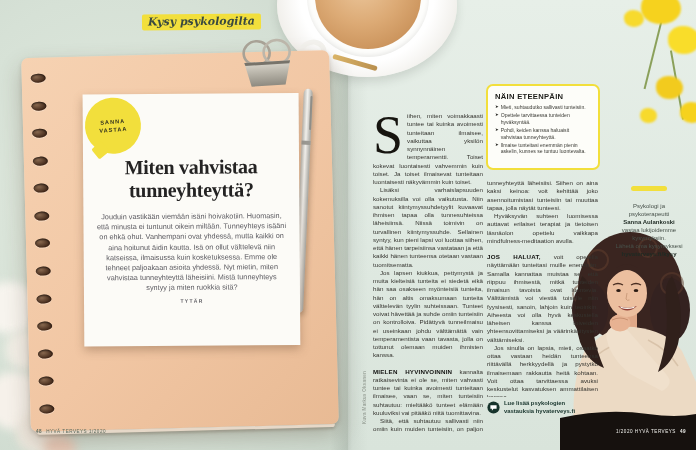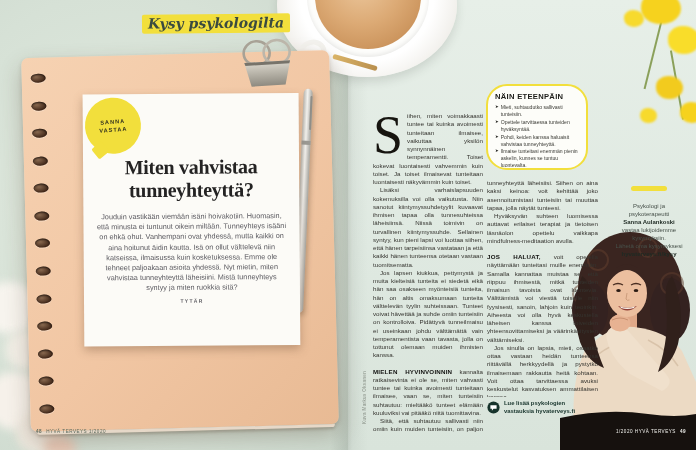--- a/index.html
+++ b/index.html
@@ -6,21 +6,21 @@
   .spread{position:relative;width:696px;height:450px;overflow:hidden;
     font-family:"Liberation Sans",sans-serif;background:#dbe5da;}
   .page{position:absolute;top:0;height:450px;}
   .page.left{left:0;width:348px;background:radial-gradient(ellipse at 35% 45%,#e1eadf 0%,#d6e1d6 60%,#ccd8cd 100%);}
   .page.right{left:348px;width:348px;background:linear-gradient(180deg,#e7efe8 0%,#dfe9e1 55%,#d9e4db 100%);}
   .gutter{position:absolute;left:330px;top:0;width:38px;height:450px;z-index:3;
     background:linear-gradient(90deg,rgba(60,70,60,0) 0%,rgba(60,70,60,.14) 46%,rgba(90,100,90,.07) 58%,rgba(60,70,60,0) 100%);}
 
   
   .section-header{position:absolute;left:142px;top:14px;z-index:6;background:#F2DF3C;
-    font-family:"DejaVu Serif",serif;font-style:italic;font-weight:700;font-size:14px;
+    font-family:"DejaVu Serif",serif;font-style:italic;font-weight:700;font-size:11px;
     color:#3a4a40;padding:1px 6px 2px;border-radius:2px;transform:rotate(-.5deg);}
 
   
   .saucer{position:absolute;left:277px;top:-66px;width:180px;height:143px;border-radius:50%;z-index:4;
     background:radial-gradient(circle at 50% 42%,#ffffff 55%,#efede8 78%,#d9d7d1 100%);
     box-shadow:0 5px 10px rgba(60,70,60,.15);}
   .cup-handle{position:absolute;left:297px;top:40px;width:20px;height:17px;border:5px solid #f4f3ef;
     border-radius:50%;transform:rotate(-32deg);z-index:5;}
   .cup{position:absolute;left:307px;top:-62px;width:122px;height:119px;border-radius:50%;z-index:5;
     background:#fdfdfb;box-shadow:inset 0 -2px 4px rgba(0,0,0,.08);}
@@ -72,22 +72,22 @@
   .col{position:absolute;text-align:justify;font-size:6.2px;line-height:8.25px;color:#35342f;overflow:hidden;z-index:5;}
   .col p{margin:0;}
   .col p.ind{text-indent:7px;}
   .col p.sp{margin-top:8px;}
   .lead{font-weight:800;color:#121210;letter-spacing:.2px;}
   .col1{left:373px;top:112px;width:110px;height:322px;}
   .col2{left:487px;top:179px;width:111px;height:218px;}
   .dropcap{float:left;font-family:"Liberation Serif",serif;font-size:54px;line-height:41px;
     color:#16140f;margin:3px 4px 0 0;}
 
-  .tips-box{position:absolute;left:486px;top:84px;width:102px;height:86px;z-index:5;
-    background:#fdfdf9;border:2.5px solid #F2DF3C;border-radius:21px;box-sizing:border-box;
+  .tips-box{position:absolute;left:486px;top:84px;width:114px;height:86px;z-index:5;
+    background:#fdfdf9;border:2.5px solid #F2DF3C;border-radius:7px;box-sizing:border-box;
     padding:6px 7px;}
   .tips-title{font-size:7.6px;font-weight:800;letter-spacing:.3px;color:#1c1c18;margin-bottom:3px;}
   .bullet{display:flex;font-size:5.1px;line-height:6.9px;color:#3a3a34;margin-top:1px;}
   .arrow{flex:none;font-size:4.4px;margin-right:2px;color:#1c1c18;}
 
   .sidebar{position:absolute;left:606px;top:184px;width:86px;text-align:center;z-index:5;}
   .divider-pill{display:inline-block;width:36px;height:5px;border-radius:3px;background:#F2DF3C;margin-bottom:7px;}
   .sidebar .ln{font-size:6px;line-height:8px;color:#47514a;}
   .sidebar .ln.b{font-weight:700;color:#1e2a23;}
 

